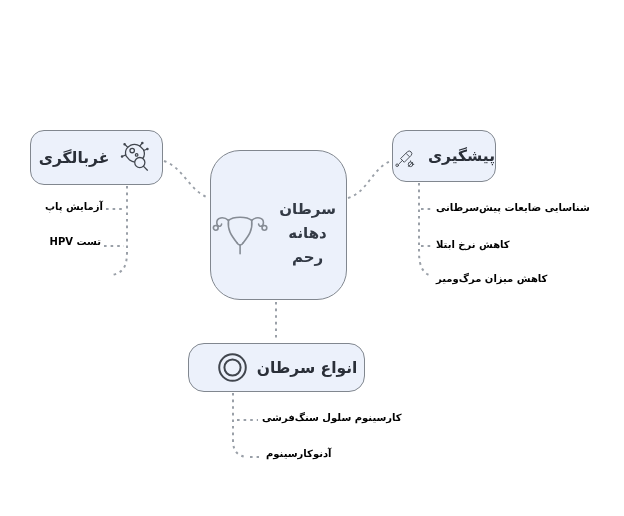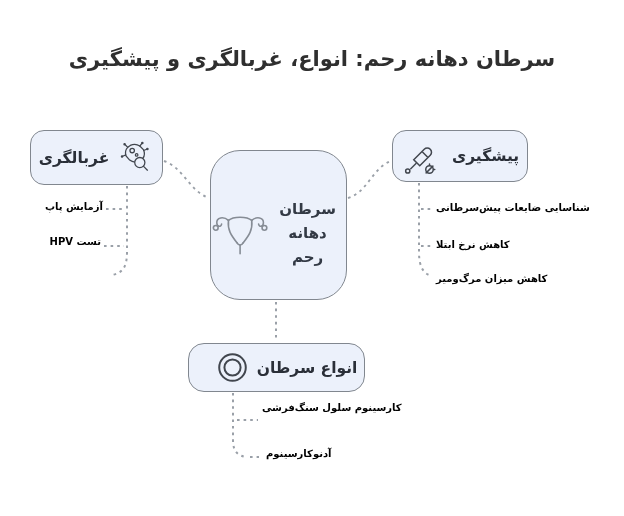--- a/index.html
+++ b/index.html
@@ -13,21 +13,21 @@
   .title{
     position:absolute;top:47px;left:0;width:100%;text-align:center;
     font-size:21px;font-weight:bold;color:#2f2f2f;
   }
   .node{
     position:absolute;box-sizing:border-box;background:#ecf1fb;border:1.6px solid #81878f;
     display:flex;align-items:center;justify-content:center;
   }
   .side-node{border-radius:14px;gap:9px;}
   .screening-node{left:30px;top:130px;width:133px;height:55px;text-align:right;}
-  .prevention-node{left:392px;top:130px;width:136px;height:52px;}
+  .prevention-node{left:392px;top:130px;width:104px;height:52px;}
   .types-node{left:188px;top:343px;width:177px;height:49px;border-radius:16px;padding-left:21px;}
   .center-node{
     left:210px;top:150px;width:137px;height:150px;border-radius:30px;
     flex-direction:row;justify-content:flex-start;padding-top:12px;
   }
   .node-label{font-size:15.5px;font-weight:bold;color:#2a2f38;white-space:nowrap;}
   .center-label{
     margin-top:4px;display:flex;flex-direction:column;text-align:center;
     font-size:15px;font-weight:bold;color:#333a45;line-height:24px;
   }
@@ -49,21 +49,20 @@
     <path d="M106,209 L124,209"></path>
     <path d="M104,246 L124,246"></path>
     <path class="spine" d="M419,183 L419,252 C419,268 424,274 432,276"></path>
     <path d="M421,209 L433,209"></path>
     <path d="M421,246 L433,246"></path>
     <path class="spine" d="M233,393 L233,440 C233,452 238,456 247,457"></path>
     <path d="M237,420 L258,420"></path>
     <path d="M250,457 L259,457"></path>
   </svg>
 
-  <div class="title" dir="rtl">سرطان دهانه رحم: انواع، غربالگری و پیشگیری</div>
 
   <div class="node center-node">
     <svg class="icon" width="76" height="68" viewBox="0 0 110 100" aria-hidden="true" fill="none" stroke="#868c95" stroke-width="3" stroke-linecap="round">
       <path d="M33,30 C42,22 68,22 77,30"></path>
       <path d="M33,30 C24,22 10,24 11,35 C11.5,42 19,43 20,37"></path>
       <circle cx="9" cy="44" r="4.5"></circle>
       <path d="M77,30 C86,22 100,24 99,35 C98.5,42 91,43 90,37"></path>
       <circle cx="101" cy="44" r="4.5"></circle>
       <path d="M33,30 C31,48 38,58 49,72"></path>
       <path d="M77,30 C79,48 72,58 61,72"></path>
@@ -117,16 +116,16 @@
     </svg>
   </div>
 
   <span class="item" dir="rtl" style="right:521px;top:201px;">آزمایش پاپ</span>
   <span class="item" dir="rtl" style="right:523px;top:236px;">تست HPV</span>
 
   <span class="item" dir="rtl" style="left:436px;top:202px;">شناسایی ضایعات پیش‌سرطانی</span>
   <span class="item" dir="rtl" style="left:436px;top:239px;">کاهش نرخ ابتلا</span>
   <span class="item" dir="rtl" style="left:436px;top:273px;">کاهش میزان مرگ‌ومیر</span>
 
-  <span class="item" dir="rtl" style="left:262px;top:402px;">کارسینوم سلول سنگ‌فرشی</span>
+  <span class="item" dir="rtl" style="left:262px;top:412px;">کارسینوم سلول سنگ‌فرشی</span>
   <span class="item" dir="rtl" style="left:266px;top:448px;">آدنوکارسینوم</span>
 
 </div>
 
 </body></html>

